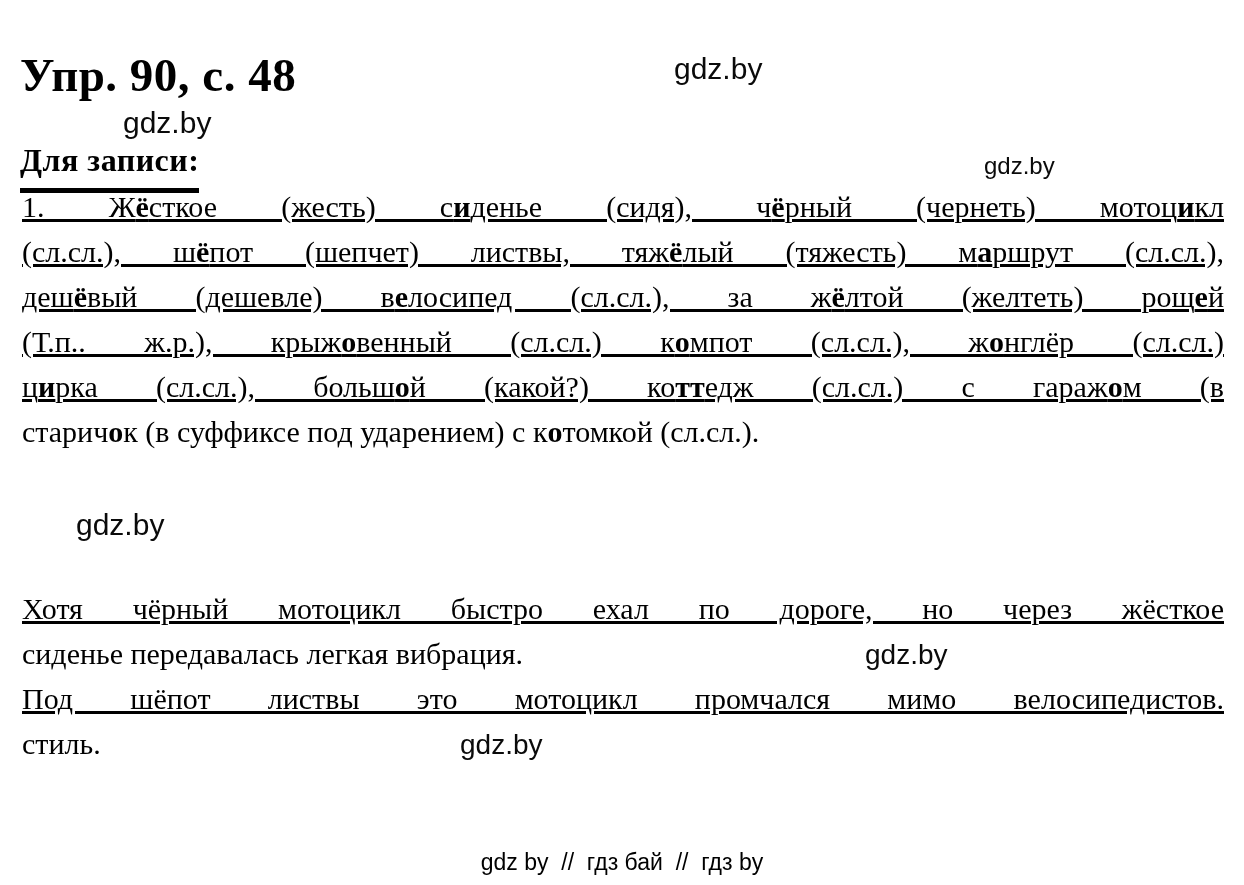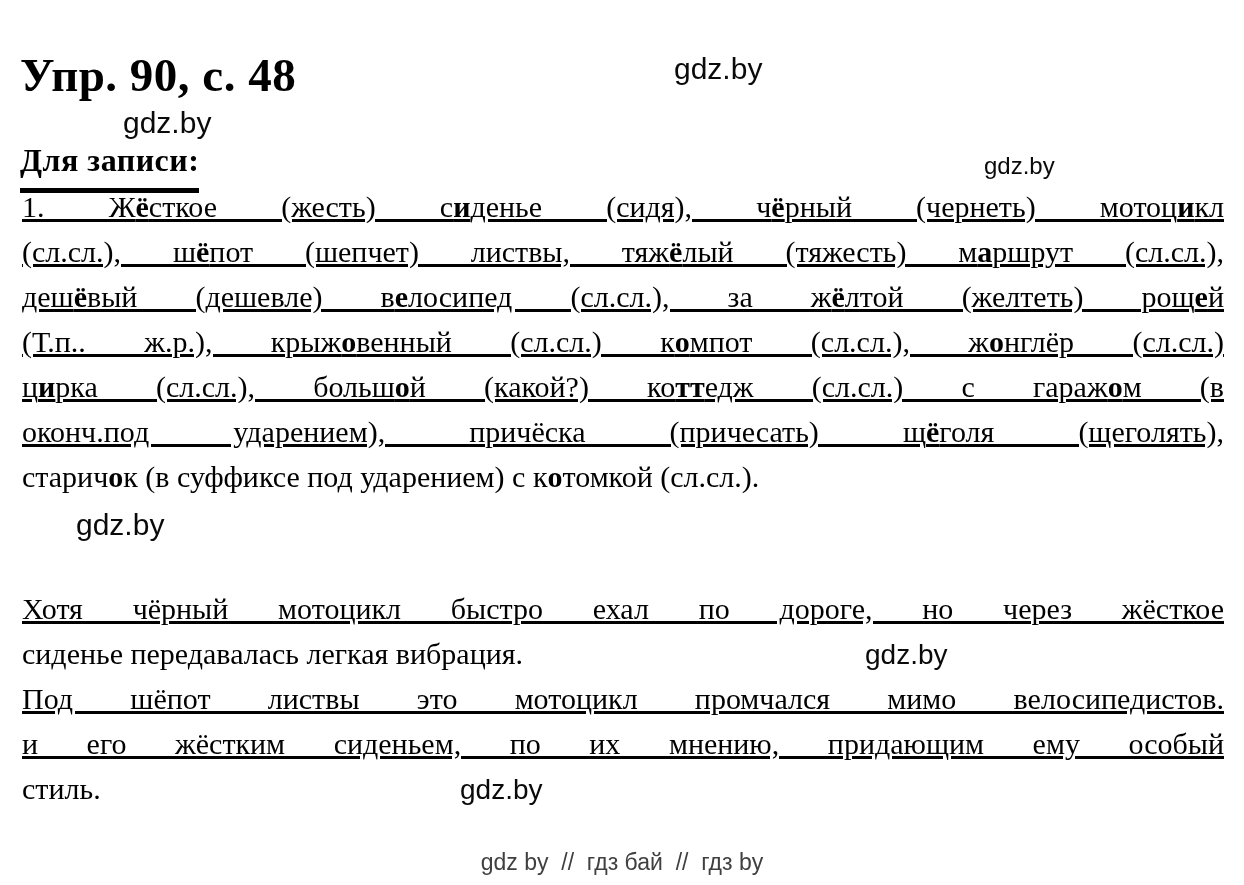--- a/index.html
+++ b/index.html
@@ -95,33 +95,31 @@
   <div class="heading-write">Для записи:</div>
 
   <div class="wm wm-right">gdz.by</div>
 
   <div class="textblock dictation">
       <div class="tline full"><span>1. Ж</span><span class="b">ё</span><span>сткое (жесть) с</span><span class="b">и</span><span>денье (сидя), ч</span><span class="b">ё</span><span>рный (чернеть) мотоц</span><span class="b">и</span><span>кл</span></div>
       <div class="tline full"><span>(сл.сл.), ш</span><span class="b">ё</span><span>пот (шепчет) листвы, тяж</span><span class="b">ё</span><span>лый (тяжесть) м</span><span class="b">а</span><span>ршрут (сл.сл.),</span></div>
       <div class="tline full"><span>деш</span><span class="b">ё</span><span>вый (дешевле) в</span><span class="b">е</span><span>лосипед (сл.сл.), за ж</span><span class="b">ё</span><span>лтой (желтеть) рощ</span><span class="b">е</span><span>й</span></div>
       <div class="tline full"><span>(Т.п.. ж.р.), крыж</span><span class="b">о</span><span>венный (сл.сл.) к</span><span class="b">о</span><span>мпот (сл.сл.), ж</span><span class="b">о</span><span>нглёр (сл.сл.)</span></div>
       <div class="tline full"><span>ц</span><span class="b">и</span><span>рка (сл.сл.), больш</span><span class="b">о</span><span>й (какой?) ко</span><span class="b">тт</span><span>едж (сл.сл.) с гараж</span><span class="b">о</span><span>м (в</span></div>
-      <div class="tline full"><span>оконч.под ударением), причёска (причесать) щ</span><span class="b">ё</span><span>голя (щеголять),</span></div>
       <div class="tline"><span>старич</span><span class="b">о</span><span>к (в суффиксе под ударением) с к</span><span class="b">о</span><span>томкой (сл.сл.).</span></div>
     </div>
 
   <div class="wm wm-mid">gdz.by</div>
 
 
   <div class="textblock para1">
       <div class="tline full"><span>Хотя чёрный мотоцикл быстро ехал по дороге, но через жёсткое</span></div>
       <div class="tline"><span>сиденье передавалась легкая вибрация.</span><span class="inline-wm" style="left: 843px;">gdz.by</span></div>
     </div>
 
   <div class="textblock para2">
       <div class="tline full"><span>Под шёпот листвы это мотоцикл промчался мимо велосипедистов.</span></div>
-      <div class="tline full"><span>и его жёстким сиденьем, по их мнению, придающим ему особый</span></div>
       <div class="tline"><span>стиль.</span><span class="inline-wm" style="left: 438px;">gdz.by</span></div>
     </div>
 
-  <div class="footer" style="color: #404040;">gdz by  //  гдз бай  //  гдз by</div>
+  <div class="footer" style="color: #000000;">gdz by  //  гдз бай  //  гдз by</div>
 
 </div>
 
 </body></html>

